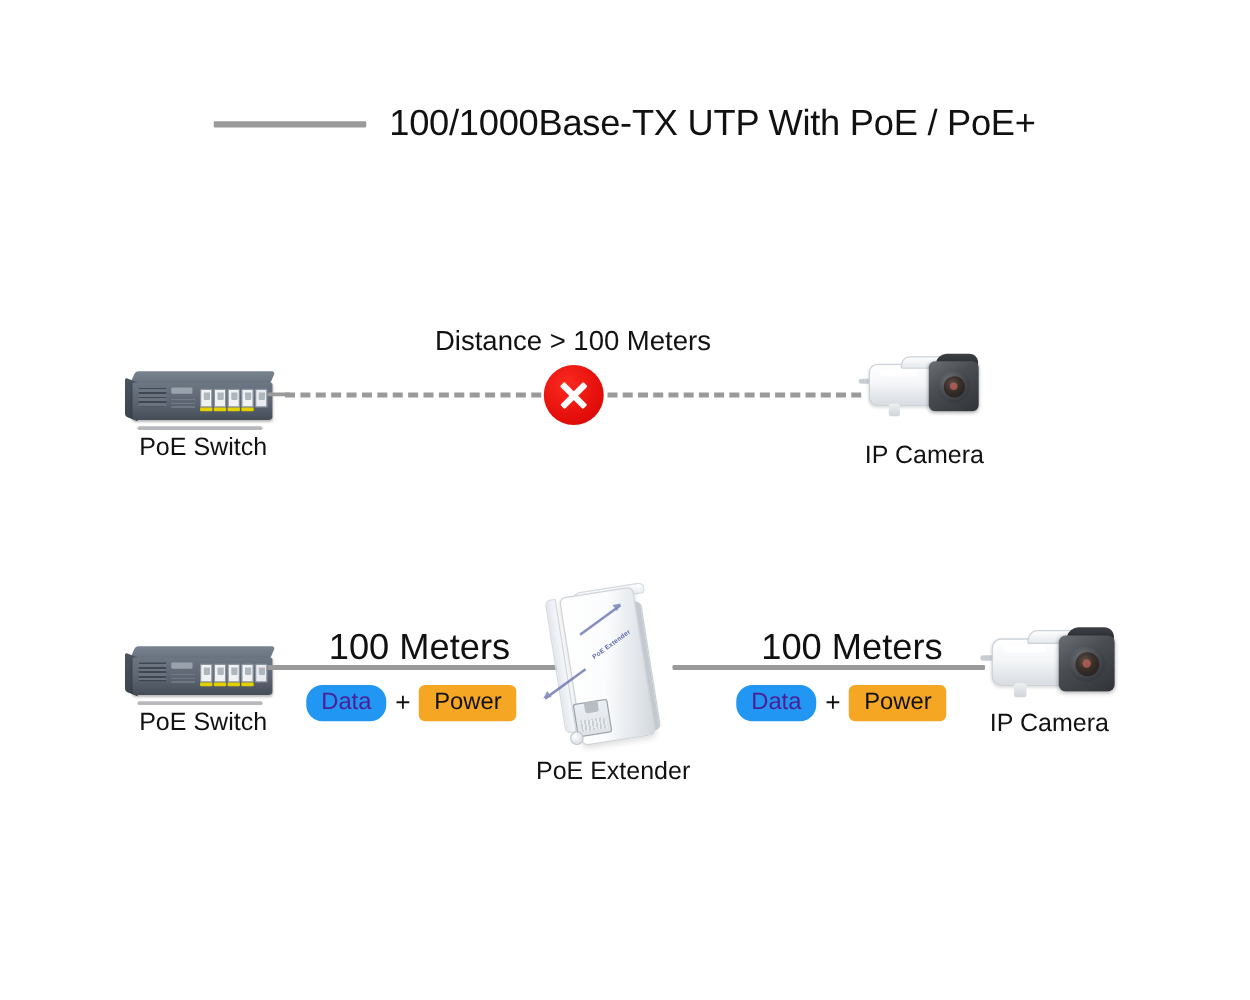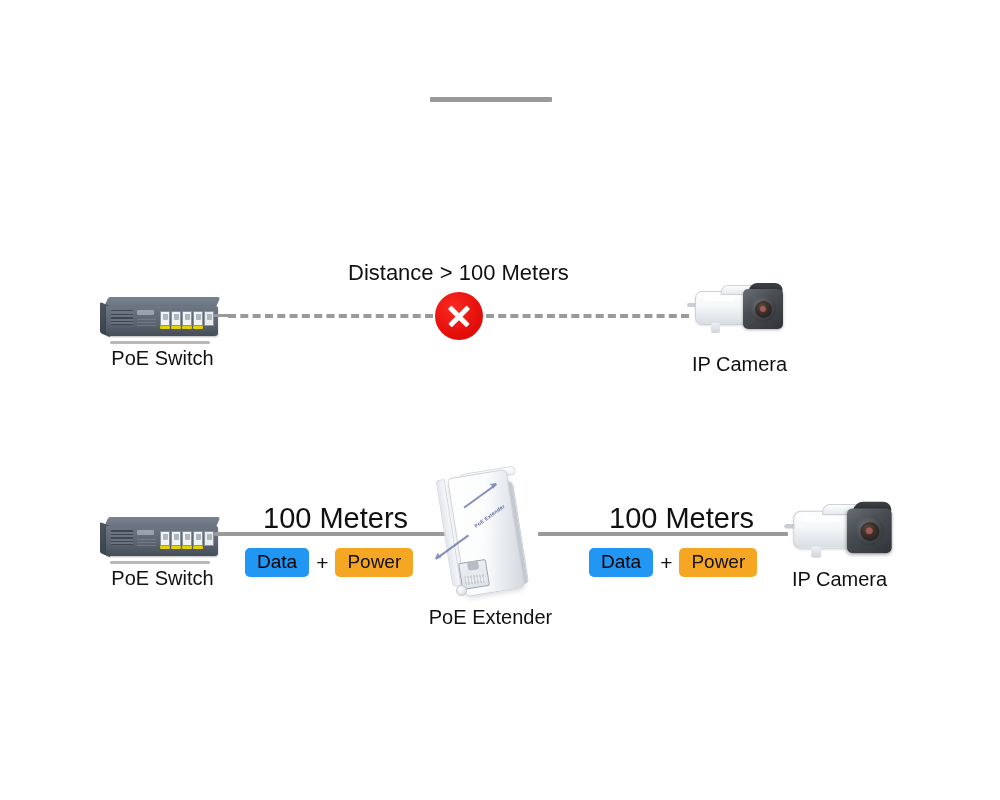--- a/index.html
+++ b/index.html
@@ -241,31 +241,32 @@
   .meters-label{
     position:absolute;font-size:29px;color:#111;white-space:nowrap;font-weight:400;
   }
   .badges{
     position:absolute;display:flex;align-items:center;gap:7px;white-space:nowrap;
   }
   .badge{
     display:inline-block;padding:3px 12px 4px;border-radius:5px;
     font-size:19px;line-height:22px;font-weight:400;
   }
-  .badge.data{background:#2196f3;color:#000000;}
+  .badge.data{background:#2196f3;color:#4c1d95;border-radius:13px;}
   .badge.power{background:#f5a623;color:#111111;}
   .plus{font-size:21px;color:#111;line-height:22px;}
 </style>
 </head>
 <body>
 
 <div class="stage">
 
   <div class="legend-row">
     <div class="legend-line"></div>
+    <div class="legend-text">100/1000Base-TX UTP With PoE / PoE+</div>
   </div>
 
   <div>
 
     <div class="dist-label" style="left:348px;top:260px;">Distance &gt; 100 Meters</div>
 
     <div class="switch" style="left:100px;top:297px;">
       <div class="sw-top"></div>
       <div class="sw-side"></div>
       <div class="sw-face">

